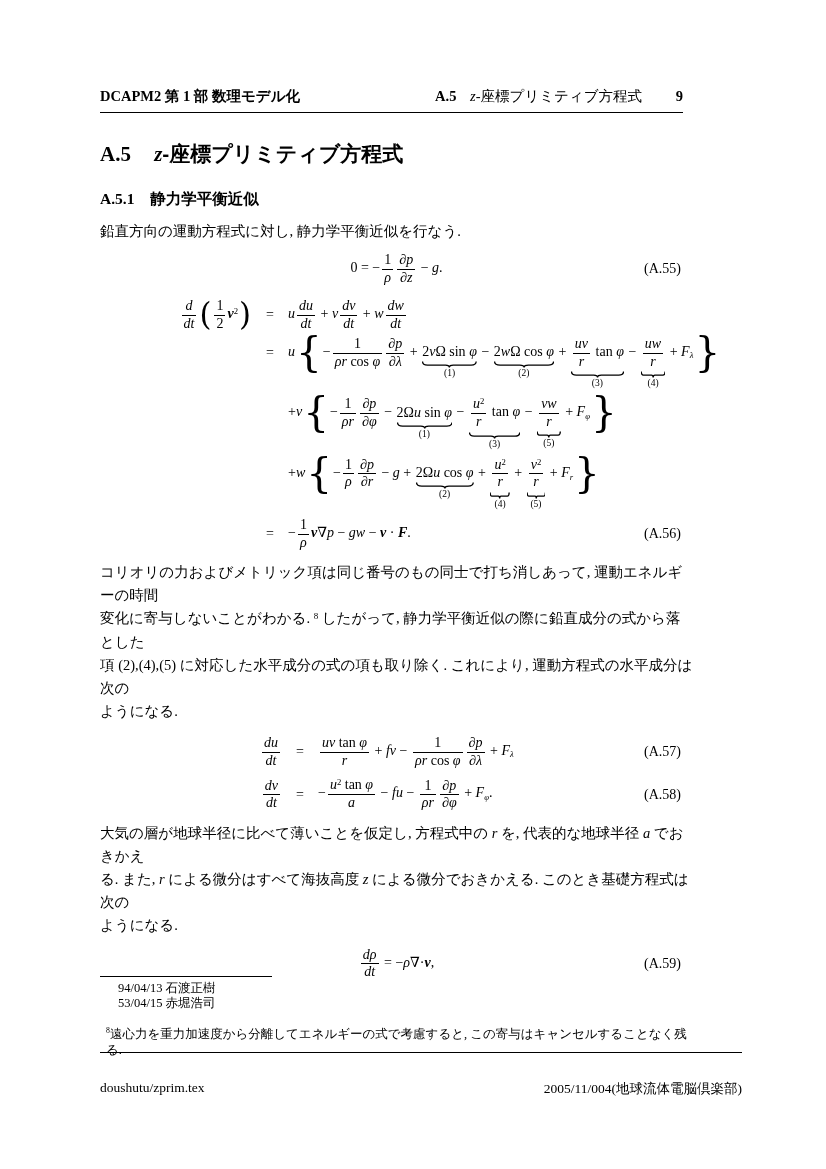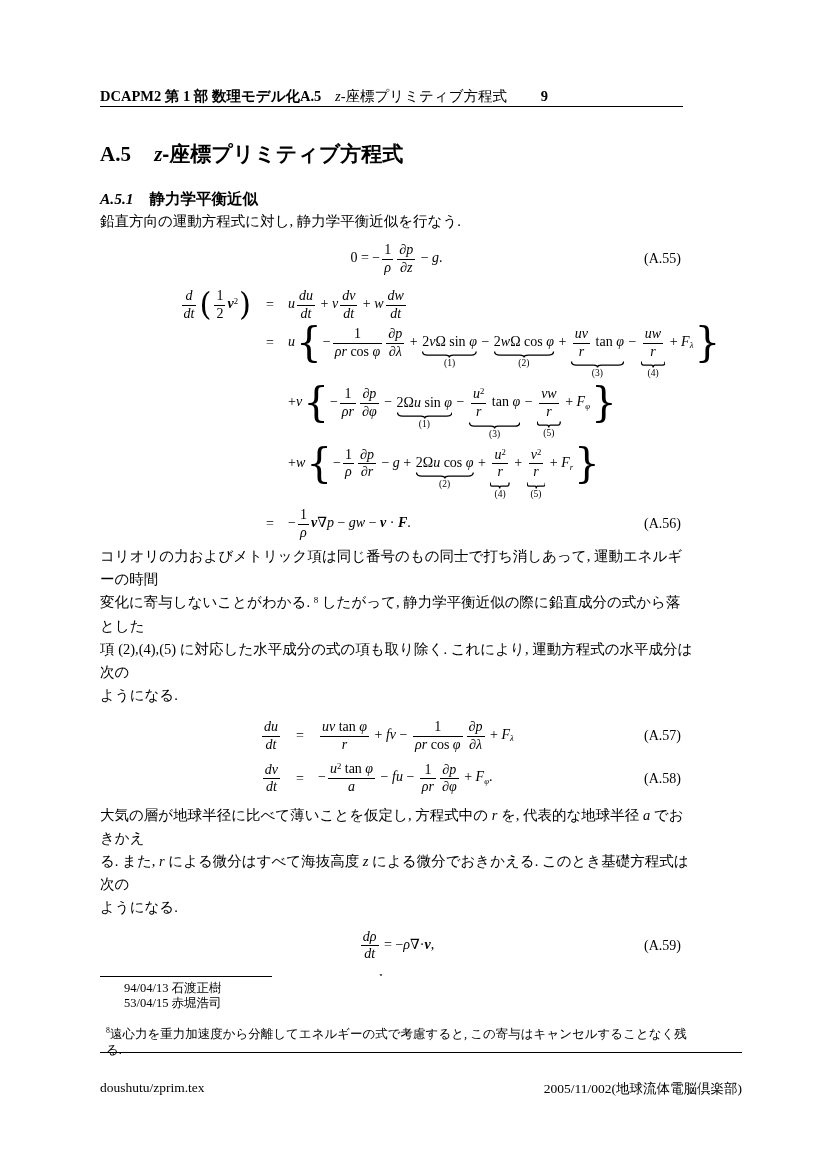--- a/index.html
+++ b/index.html
@@ -4,35 +4,35 @@
 <style>
   html,body{margin:0;padding:0;}
   body{
     width:826px;height:1169px;position:relative;overflow:hidden;
     background:#ffffff;color:#000;
     font-family:"Liberation Serif","DejaVu Serif",serif;
   }
   
   .pagehead{
     position:absolute;left:100px;top:87px;width:583px;
-    display:flex;align-items:baseline;
-    border-bottom:1.3px solid #000;padding-bottom:0;font-size:14.5px;
+    display:flex;justify-content:space-between;align-items:baseline;
+    border-bottom:1.3px solid #000;padding-bottom:6px;font-size:14.5px;
   }
   .ph-left{font-weight:bold;}
   .ph-sec{font-weight:bold;margin-right:10px;}
   .ph-page{font-weight:bold;margin-left:30px;}
   
   .main{position:absolute;left:100px;top:126px;width:593px;}
   h1{font-size:21px;margin:14px 0 0;font-weight:bold;}
   h1 .h-num{font-family:"Liberation Serif",serif;margin-right:18px;}
   h1 .h-t, h2 .h-t{font-family:"Liberation Sans","DejaVu Sans",sans-serif;}
   h1 .h-t .mi, h2 .h-t .mi{font-family:"Liberation Serif",serif;}
   h2{font-size:15.5px;margin:21px 0 0;font-weight:bold;}
-  h2 .h-num{margin-right:12px;font-style:italic;}
-  .para{margin:0 0 0;font-size:14.5px;line-height:1.6;}
+  h2 .h-num{margin-right:12px;}
+  .para{margin:10px 0 0;font-size:14.5px;line-height:1.6;}
   
   .math{font-size:14px;white-space:nowrap;}
   .mi{font-style:italic;}
   .mb{font-style:italic;font-weight:bold;}
   .msup{font-size:62%;vertical-align:0.5em;}
   .msub{font-size:62%;vertical-align:-0.25em;}
   .fr{display:inline-block;vertical-align:middle;text-align:center;margin:0 2px;}
   .fn,.fd{display:block;padding:0 2px;line-height:1.18;}
   .fd{border-top:1px solid #000;}
   .bigd{display:inline-block;vertical-align:middle;line-height:0;margin:0 1px;
@@ -50,21 +50,21 @@
   .eqrow{position:relative;display:grid;grid-template-columns:152px 36px 1fr;
          align-items:center;margin-bottom:4px;}
   .b5758 .eqrow{grid-template-columns:182px 36px 1fr;margin-bottom:8px;}
   .eqrow .lhs{justify-self:end;}
   .eqrow .op{justify-self:center;}
   .eqrow .rhs{justify-self:start;}
   .has-ub{padding-bottom:22px;}
   
   .footnotes{position:absolute;left:100px;top:976px;width:593px;background:#fff;}
   .fnrule{width:172px;border-top:1.2px solid #000;margin-bottom:4px;}
-  .fndates div{font-size:12.5px;line-height:1.18;margin-left:24px;}
+  .fndates div{font-size:12.5px;line-height:1.18;margin-left:18px;}
   .fnote{font-size:12.5px;margin-left:6px;margin-top:15px;line-height:1.3;}
   .fnote sup{font-size:62%;}
   
   .pagefoot{position:absolute;left:100px;top:1052px;width:642px;
     border-top:1px solid #000;padding-top:27px;
     display:flex;justify-content:space-between;font-size:13.5px;}
 </style>
 </head>
 <body>
 
@@ -185,14 +185,14 @@
     <div>94/04/13 石渡正樹</div>
     <div>53/04/15 赤堀浩司</div>
   </div>
   <div class="fnote">
     <sup>8</sup><span>遠心力を重力加速度から分離してエネルギーの式で考慮すると, この寄与はキャンセルすることなく残る.</span>
   </div>
 </div>
 
 <div class="pagefoot">
   <span>doushutu/zprim.tex</span>
-  <span>2005/11/002(地球流体電脳倶楽部)</span>
+  <span>2005/11/004(地球流体電脳倶楽部)</span>
 </div>
 
 </body></html>

